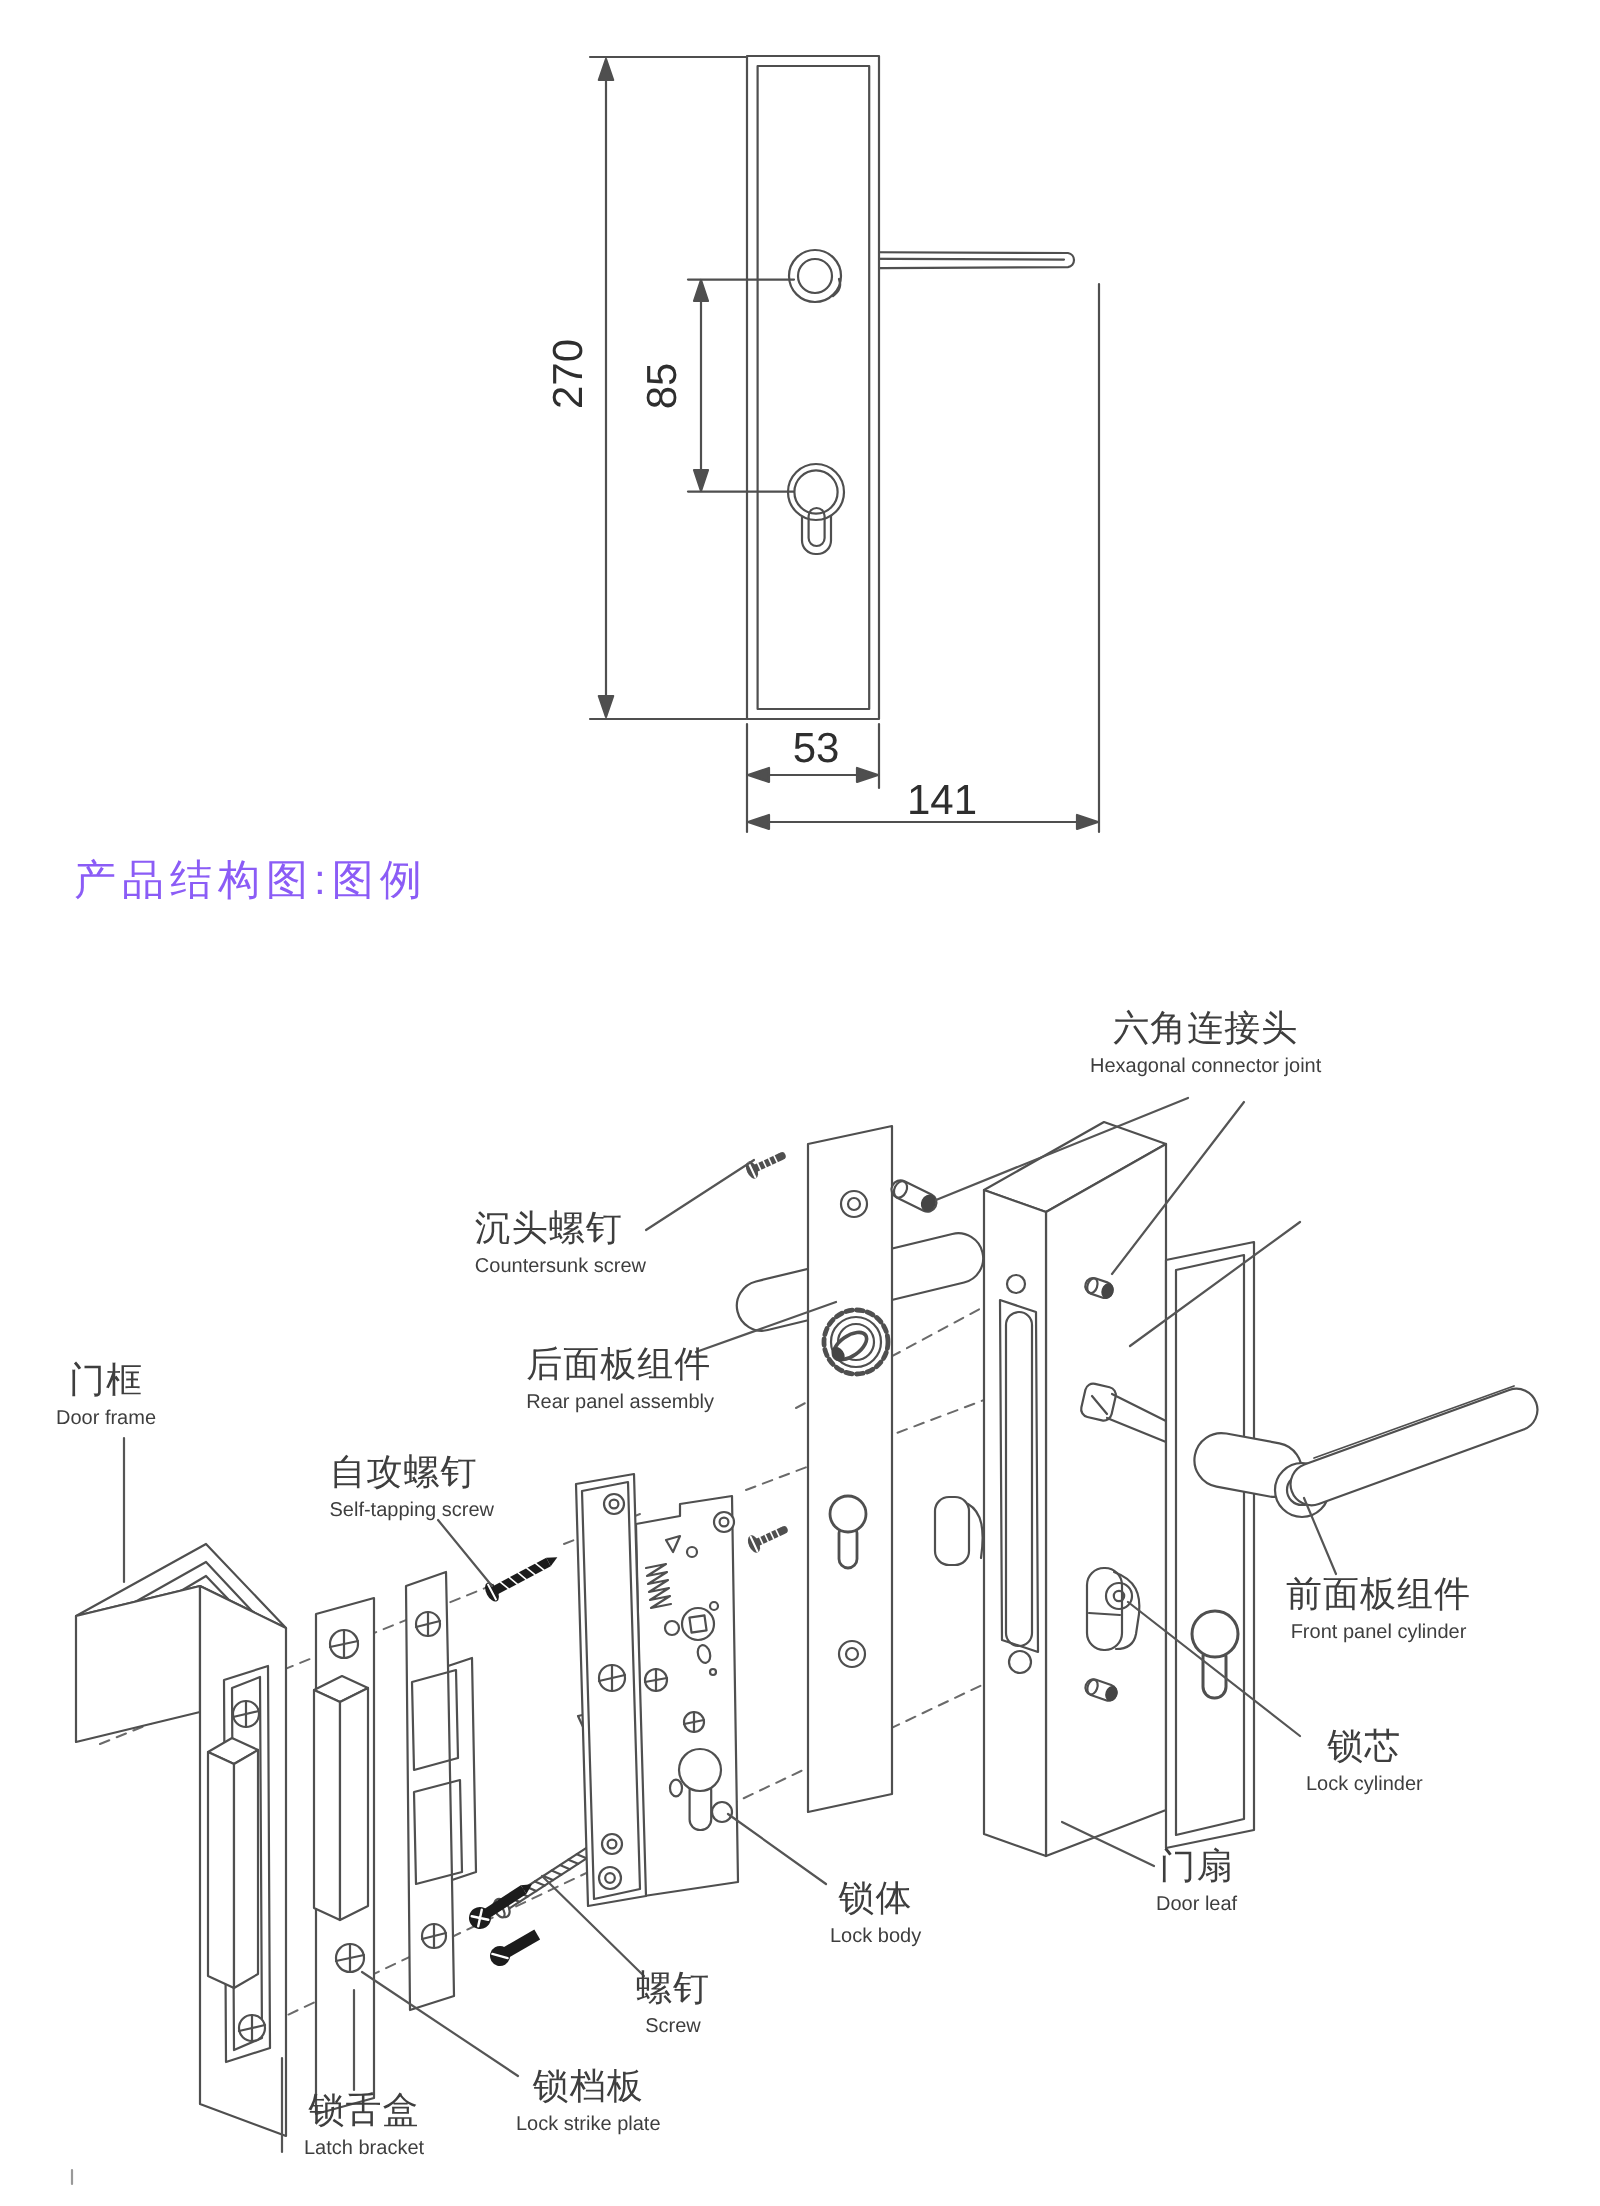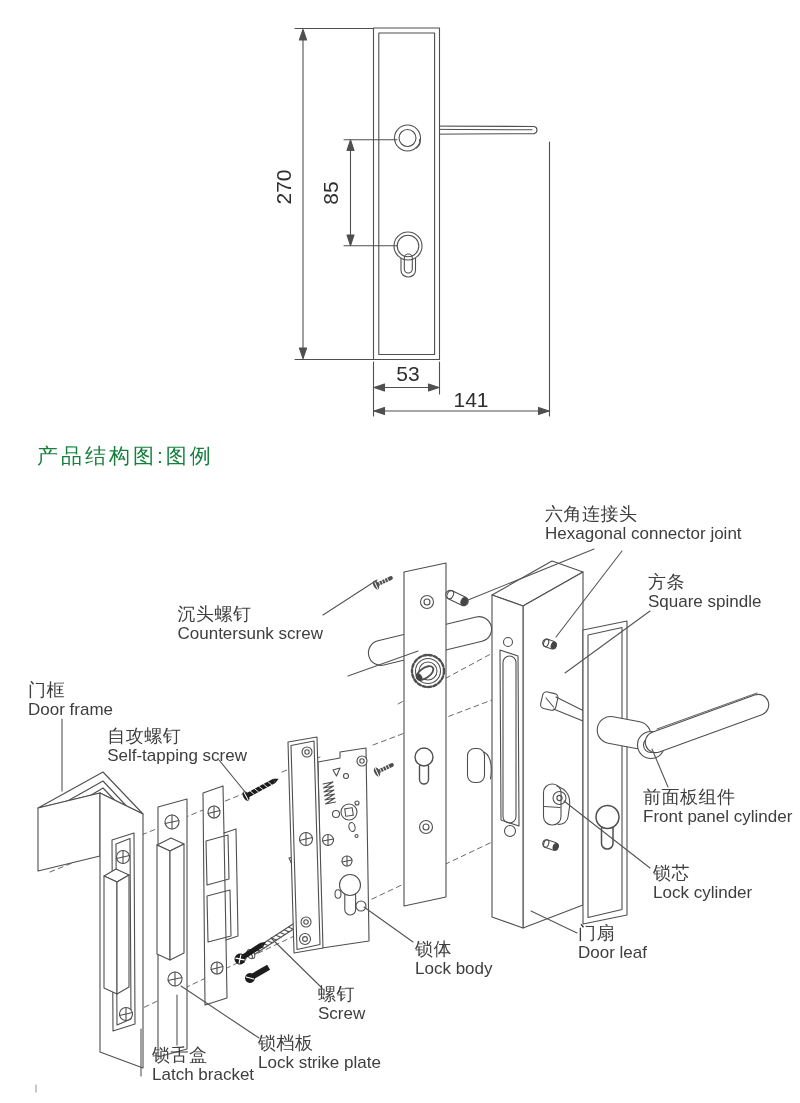--- a/index.html
+++ b/index.html
@@ -1,24 +1,24 @@
 <!DOCTYPE html>
 <html><head>
 <meta charset="utf-8">
 <style>
   html,body{margin:0;padding:0;background:#fff;}
   .stage{position:relative;width:800px;height:1103px;background:#fff;overflow:hidden;
          font-family:"Liberation Sans",sans-serif;}
   .stage svg{position:absolute;left:0;top:0;}
-  .title-block{position:absolute;left:37px;top:442px;color:#15803d;}
+  .title-block{position:absolute;left:37px;top:426px;color:#8b5cf6;}
   .title-zh{font-size:21px;letter-spacing:3px;}
   .title-en{font-size:15.5px;margin-top:3px;letter-spacing:.2px;}
-  .label{position:absolute;color:#3e3e3e;white-space:nowrap;}
+  .label{position:absolute;color:#3e3e3e;white-space:nowrap;text-align:center;}
   .label .zh{font-size:18px;line-height:21px;letter-spacing:.5px;}
-  .label .en{font-size:17px;line-height:17px;}
+  .label .en{font-size:10px;line-height:17px;}
   .r{text-align:left;}
 </style>
 </head>
 <body>
 
 <div class="stage">
 
 <svg width="800" height="1103" viewBox="0 0 800 1103">
   <g stroke="#4f4f4f" stroke-width="1.1" fill="none" stroke-linecap="round" stroke-linejoin="round">
 
@@ -334,30 +334,30 @@
 
 <div class="title-block">
   <div class="title-zh">产品结构图:图例</div>
 </div>
 
 <div class="label" style="left:545px;top:504px">
   <div class="zh">六角连接头</div>
   <div class="en">Hexagonal connector joint</div>
 </div>
 
-<div class="label" style="left:648px;top:572px">
-  <div class="zh">方条</div>
-  <div class="en">Square spindle</div>
-</div>
 
 <div class="label r" style="right:477px;top:604px">
   <div class="zh">沉头螺钉</div>
   <div class="en">Countersunk screw</div>
 </div>
 
+<div class="label r" style="right:443px;top:672px">
+  <div class="zh">后面板组件</div>
+  <div class="en">Rear panel assembly</div>
+</div>
 
 <div class="label" style="left:28px;top:680px">
   <div class="zh">门框</div>
   <div class="en">Door frame</div>
 </div>
 
 <div class="label r" style="right:553px;top:726px">
   <div class="zh">自攻螺钉</div>
   <div class="en">Self-tapping screw</div>
 </div>

